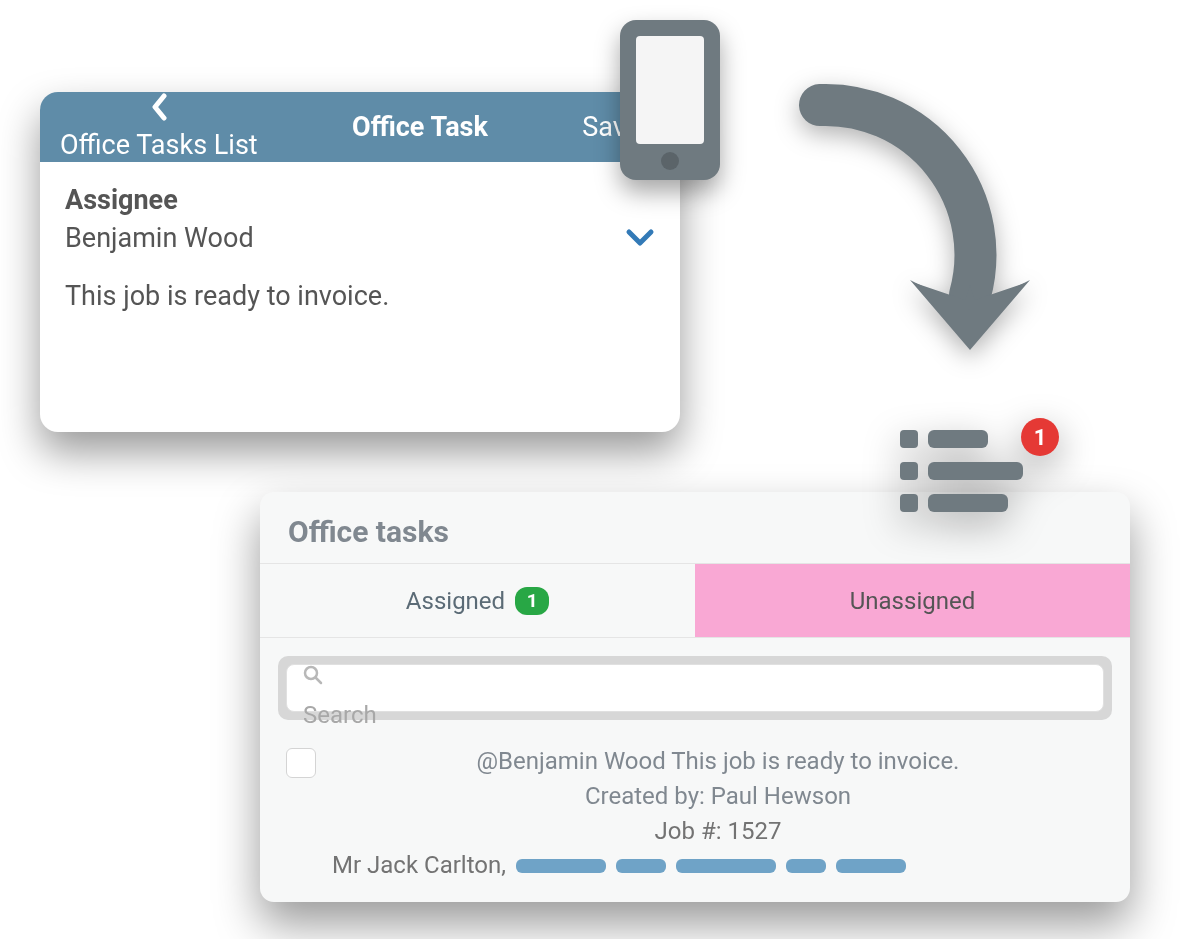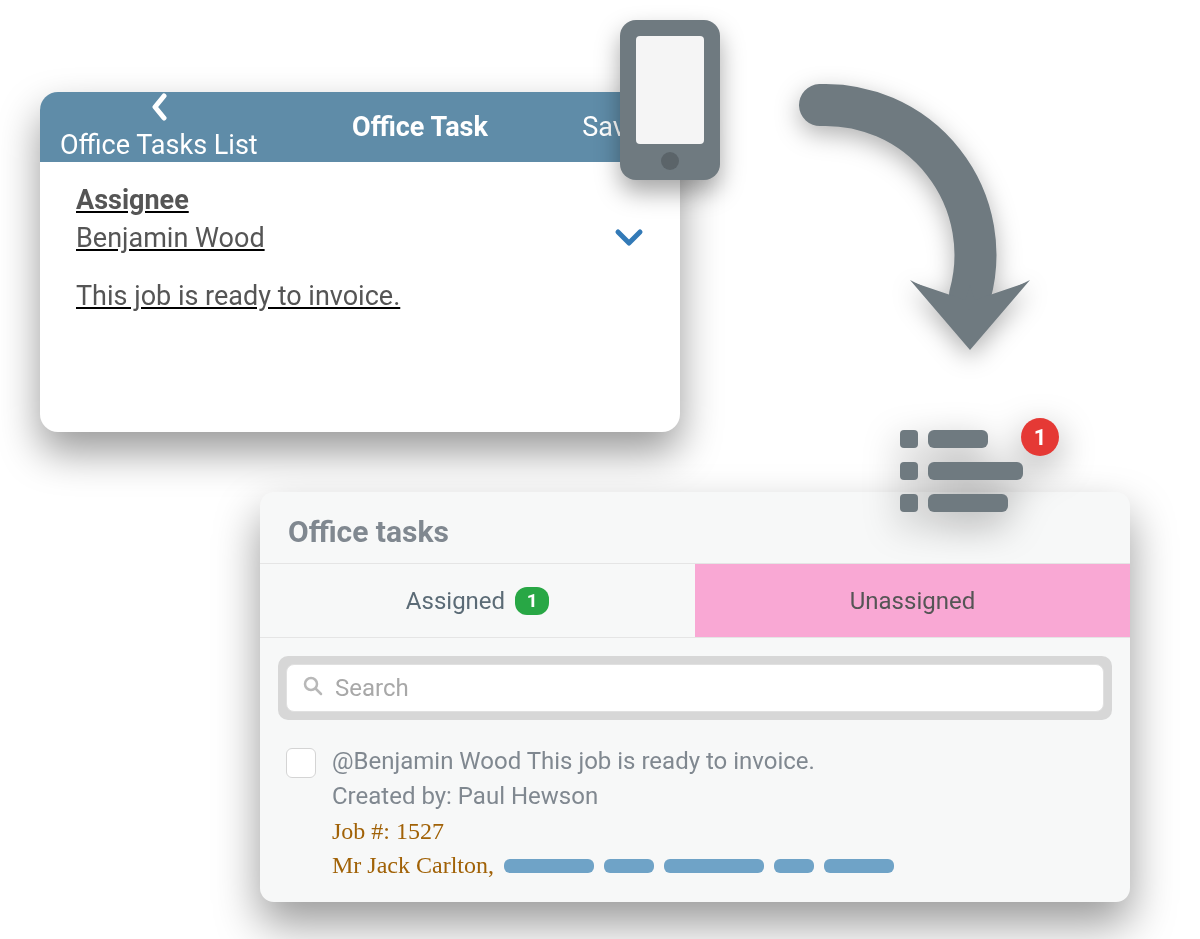--- a/index.html
+++ b/index.html
@@ -32,21 +32,21 @@
     align-items: center;
     padding: 0 20px;
     color: #fff;
     font-size: 27px;
   }
   .back-link { display: flex; align-items: center; gap: 8px; font-weight: 400; cursor: pointer; flex-direction: column; }
   .back-chevron svg { display: block; }
   .header-title { font-weight: 700; flex: 1; text-align: center; }
   .header-save { font-weight: 400; padding-right: 20px; cursor: pointer; }
 
-  .panel1-body { padding: 22px 36px; text-decoration: underline; }
+  .panel1-body { padding: 22px 25px; }
   .field-label { font-size: 27px; font-weight: 700; color: #555; margin-bottom: 6px; }
   .field-value-row { display: flex; align-items: center; font-size: 27px; color: #555; }
   .field-value { flex: 1; }
   .dropdown-chevron { color: #337ab7; }
   .field-group { margin-bottom: 26px; }
   .req-star { color: #d9534f; }
 
   .phone-icon {
     position: absolute;
     top: -72px;
@@ -126,37 +126,38 @@
     font-size: 19px; font-weight: 700;
   }
 
   .search-wrap {
     margin: 18px 18px 10px 18px;
     background: #d7d7d7;
     padding: 8px;
     border-radius: 10px;
   }
   .search-input {
-    display: flex; align-items: center; gap: 12px;
+    display: flex; gap: 12px;
     background: #fff; border-radius: 8px;
     height: 48px; padding: 0 16px;
     border: 1px solid #e0e0e0;
+    flex-direction: column;
   }
   .search-input .mag { color: #b8b8b8; }
   .search-text { font-size: 24px; color: #a8a8a8; }
 
   .task-row { display: flex; gap: 16px; padding: 14px 26px; font-size: 24px; }
   .task-checkbox {
     width: 30px; height: 30px; background: #fff;
     border: 1px solid #d4d4d4; border-radius: 6px;
     margin-top: 4px; flex-shrink: 0;
   }
-  .task-content { flex: 1; color: #808890; line-height: 1.45; }
+  .task-content { flex: 1; color: #808890; line-height: 1.45; text-align: center; }
   .task-line1 { color: #808890; }
-  .task-link { color: #a16207; font-family: Liberation Serif, serif; }
+  .task-link { color: #737373; }
   .client-line { display: flex; align-items: center; gap: 10px; flex-wrap: wrap; }
   .blur-pill { background: #6fa3c7; border-radius: 6px; height: 14px; display: inline-block; }
 
 </style>
 </head>
 <body>
 
 <div class="panel1">
   <div class="phone-icon">
     <div class="phone-screen"></div>

